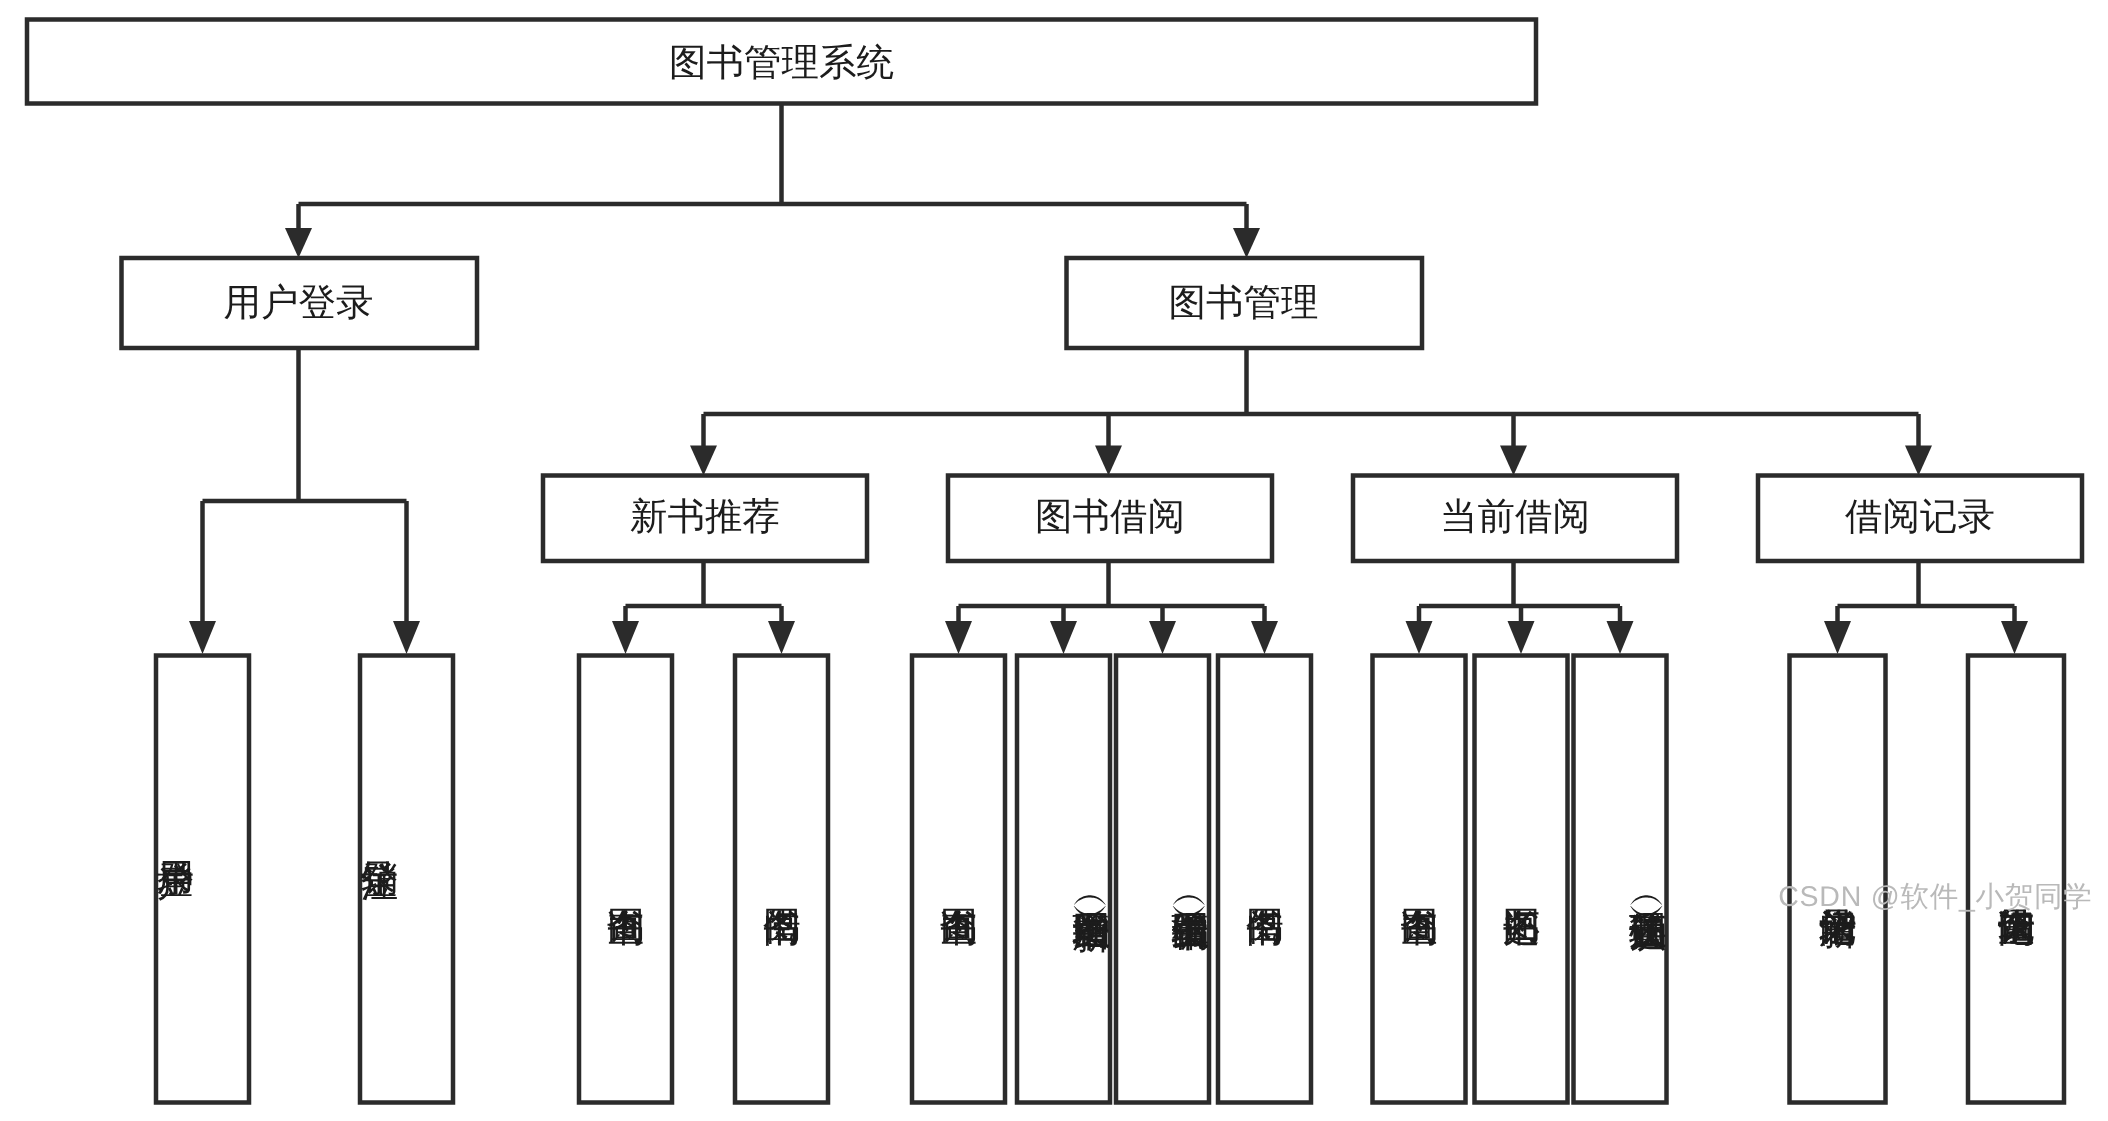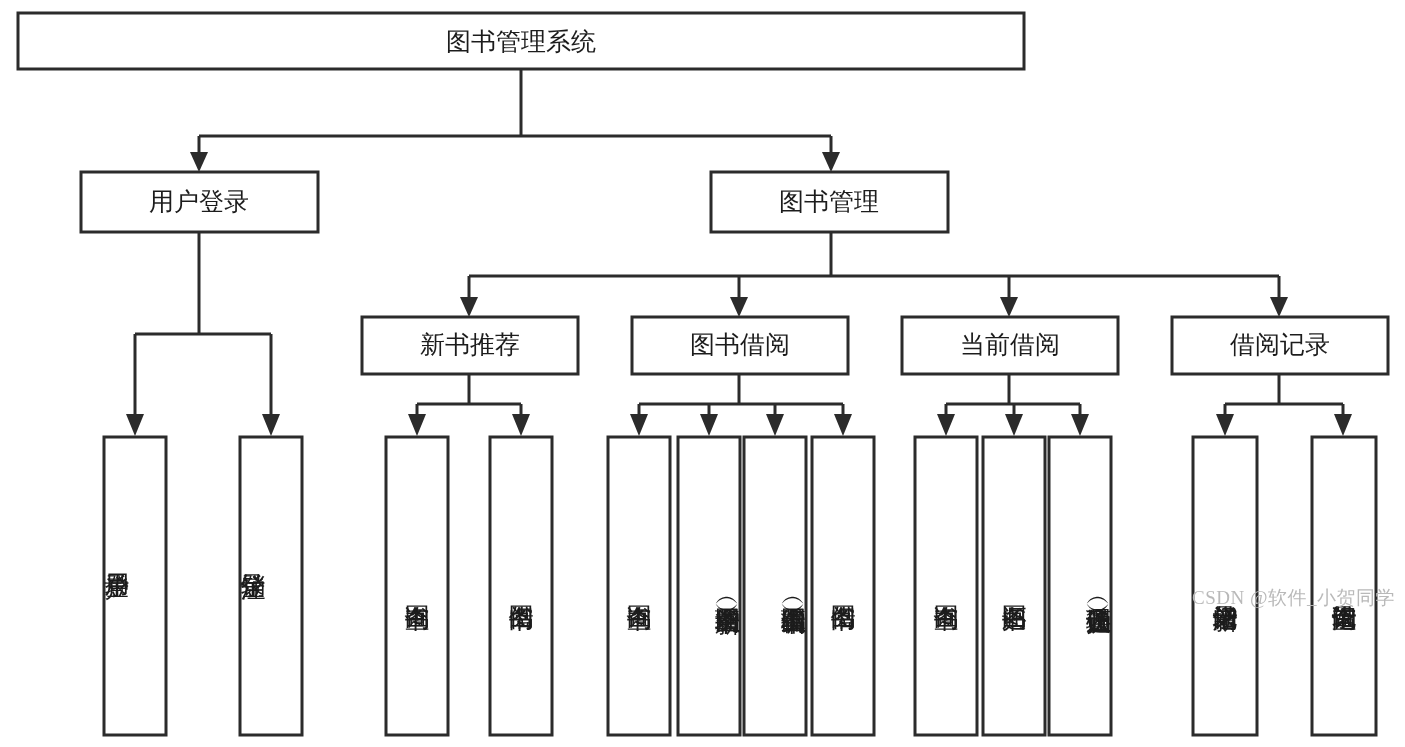--- a/index.html
+++ b/index.html
@@ -63,21 +63,21 @@
     writing-mode: vertical-rl;
     text-orientation: upright;
     white-space: nowrap;
     pointer-events: none;
   }
   .watermark {
     position: absolute;
     right: 10px;
     bottom: 6px;
     color: #b9b9b9;
-    font-family: Liberation Serif, serif;
+    font-family: Liberation Sans, sans-serif;
     font-size: 19px;
     white-space: nowrap;
     letter-spacing: 0.5px;
   }
 </style>
 </head>
 <body>
 
 <div id="diagram-root">
 

